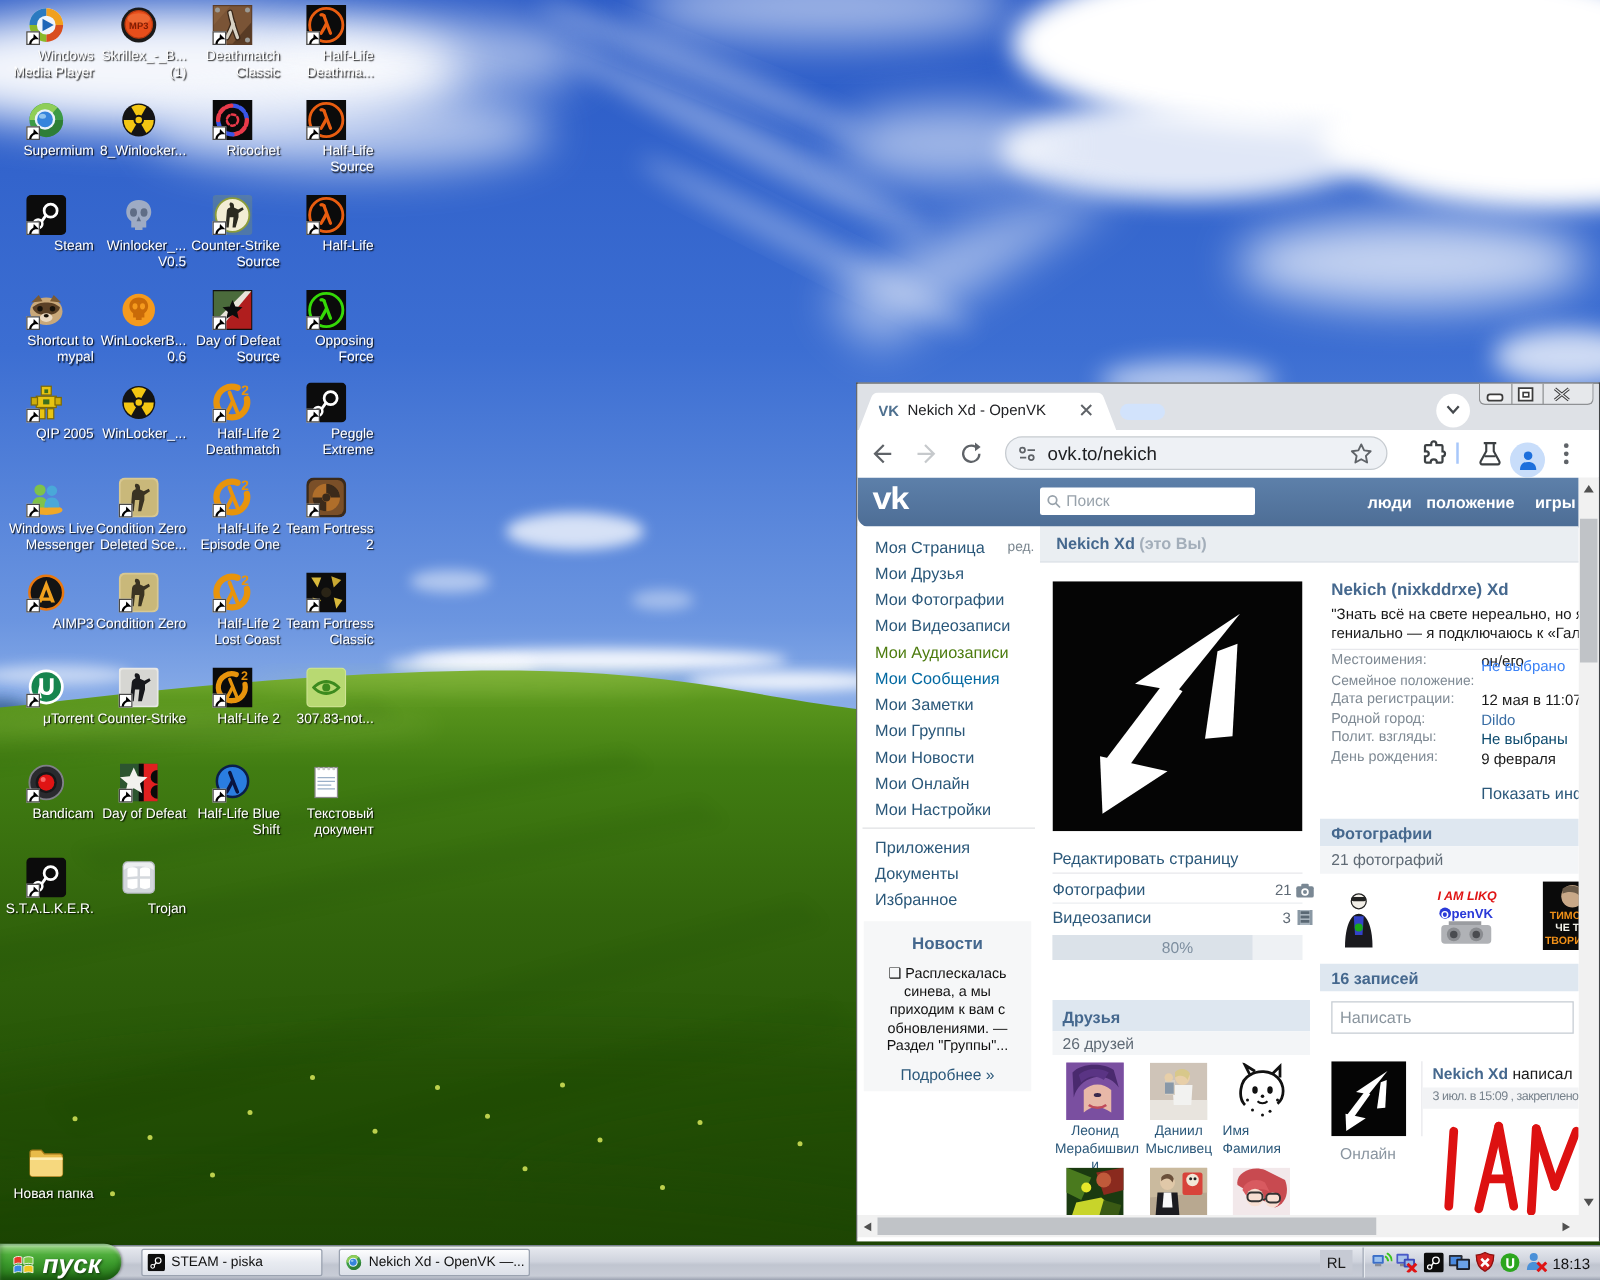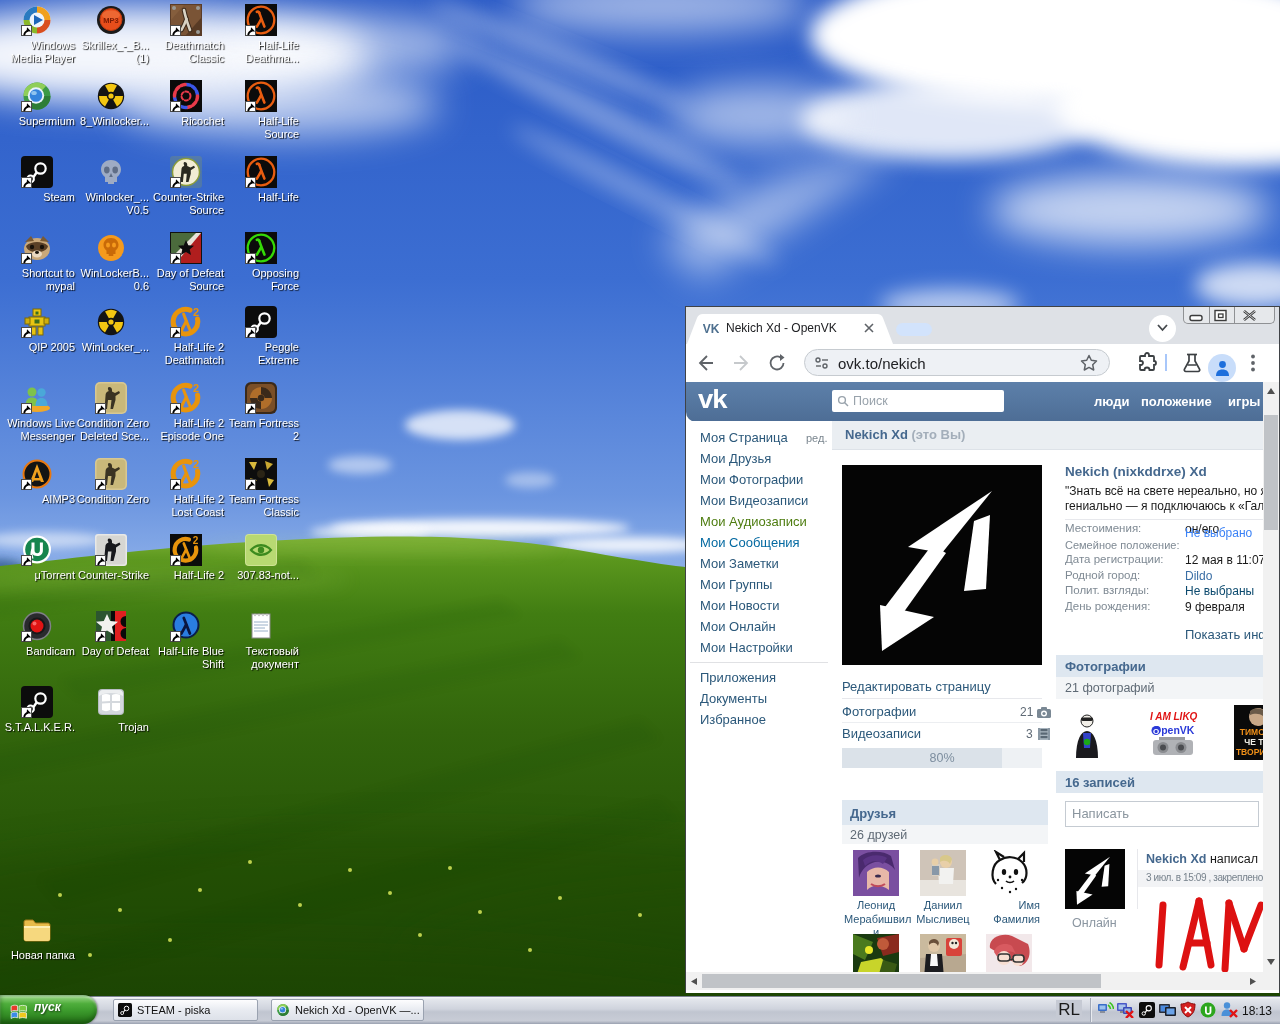--- a/index.html
+++ b/index.html
@@ -845,20 +845,25 @@
 <div class="ab" style="left:14px;top:153px;font-size:13px;color:#0369a1">Мои Сообщения</div>
 <div class="ab" style="left:14px;top:174px;font-size:13px;color:#2b587a">Мои Заметки</div>
 <div class="ab" style="left:14px;top:195px;font-size:13px;color:#2b587a">Мои Группы</div>
 <div class="ab" style="left:14px;top:216px;font-size:13px;color:#2b587a">Мои Новости</div>
 <div class="ab" style="left:14px;top:237px;font-size:13px;color:#2b587a">Мои Онлайн</div>
 <div class="ab" style="left:14px;top:258px;font-size:13px;color:#2b587a">Мои Настройки</div>
 <div class="ab" style="left:4px;top:280px;width:138px;height:1px;background:#e0e1e4"></div>
 <div class="ab" style="left:14px;top:288px;font-size:13px;color:#2b587a">Приложения</div>
 <div class="ab" style="left:14px;top:309px;font-size:13px;color:#2b587a">Документы</div>
 <div class="ab" style="left:14px;top:330px;font-size:13px;color:#2b587a">Избранное</div>
+<div class="ab" style="left:5px;top:355px;width:134px;height:136px;background:#f6f7f8;text-align:center">
+<div style="margin-top:10px;font-size:13.5px;font-weight:bold;color:#45688e">Новости</div>
+<div style="margin-top:10px;font-size:11.5px;line-height:14.5px;color:#111">❑ Расплескалась<br>синева, а мы<br>приходим к вам с<br>обновлениями. —<br>Раздел "Группы"...</div>
+<div style="margin-top:8px;font-size:12.5px;color:#2b587a">Подробнее »</div>
+</div>
 <div class="ab" style="left:146px;top:39px;width:431px;height:29px;background:#eaeef2;border-bottom:1px solid #dde2e8;box-sizing:border-box"></div>
 <div class="ab" style="left:159px;top:45px;font-size:13px"><span style="font-weight:bold;color:#45688e">Nekich Xd</span> <span style="color:#a3aeba;font-weight:bold">(это Вы)</span></div>
 
 <svg class="ab" style="left:156px;top:83px" width="200" height="200" viewBox="0 0 100 100">
         <use href="#s-nlogo"></use>
       </svg>
 <div class="ab" style="left:156px;top:297px;font-size:13px;color:#2b587a">Редактировать страницу</div>
 <div class="ab" style="left:156px;top:316px;width:200px;height:1px;background:#e7e8ec"></div>
 <div class="ab" style="left:156px;top:322px;font-size:13px;color:#2b587a">Фотографии</div>
 <div class="ab" style="left:334px;top:323px;font-size:12px;color:#5f6a75">21</div>
@@ -910,21 +915,21 @@
             <circle cx="12" cy="30" r="1.2"></circle>
             <circle cx="36" cy="30" r="1.2"></circle>
             <circle cx="16" cy="38" r="1.2"></circle>
             <circle cx="30" cy="39" r="1.2"></circle>
             <circle cx="24" cy="42" r="1.2"></circle>
           </g>
           <path d="M20,31 C22,33 26,33 28,31" stroke="#111" stroke-width="1.6" fill="none"></path>
         </svg></div>
 <div class="ab" style="left:158px;top:517px;width:64px;text-align:center;font-size:11px;line-height:13.5px;color:#2b587a">Леонид<br>Мерабишвил<br>и</div>
 <div class="ab" style="left:226px;top:517px;width:62px;text-align:center;font-size:11px;line-height:13.5px;color:#2b587a">Даниил<br>Мысливец</div>
-<div class="ab" style="left:292px;top:517px;width:62px;text-align:right;font-size:11px;line-height:13.5px;color:#2b587a">Имя<br>Фамилия</div>
+<div class="ab" style="left:292px;top:517px;width:62px;text-align:left;font-size:11px;line-height:13.5px;color:#2b587a">Имя<br>Фамилия</div>
 <div class="ab" style="left:167px;top:552px;width:46px;height:38px;overflow:hidden"><svg width="46" height="46">
           <rect width="46" height="46" fill="#1a3a10"></rect>
           <path d="M0,0 L20,8 L12,26 L0,20 Z" fill="#4a7a1e"></path>
           <path d="M24,4 L46,0 L46,18 L30,22 Z" fill="#8a2a1e"></path>
           <circle cx="30" cy="10" r="6" fill="#c05a3a"></circle>
           <path d="M8,28 L28,24 L40,34 L20,44 L4,40 Z" fill="#c8d42a"></path>
           <path d="M30,26 L44,30 L40,44 L26,40 Z" fill="#3a5a14"></path>
           <circle cx="16" cy="16" r="4" fill="#e8e82a"></circle>
         </svg></div>
 <div class="ab" style="left:234px;top:552px;width:46px;height:38px;overflow:hidden"><svg width="46" height="46">
@@ -1046,32 +1051,32 @@
 <div class="ab" style="left:0;top:996px;width:1280px;height:28px;background:linear-gradient(180deg,#f6f7f9 0%,#e3e6ec 8%,#cfd3dd 45%,#c0c5d0 55%,#c8ccd6 88%,#9aa1b0 100%);border-top:1px solid #7b8292;box-sizing:border-box"></div>
 <div class="ab" style="left:0;top:995px;width:97px;height:29px;background:linear-gradient(180deg,#2f7c24 0%,#8ed07a 8%,#4fae3c 30%,#3b9a2c 55%,#2e8220 80%,#256f16 100%);border-radius:0 14px 14px 0;box-shadow:inset 0 -3px 5px rgba(12,60,8,.55), inset 0 2px 2px rgba(255,255,255,.45), 1px 0 2px rgba(0,0,0,.35)"></div>
 <svg class="ab" style="left:9px;top:1001px" width="18" height="18" viewBox="0 0 17 17">
     <g stroke="#f4f8f2" stroke-width="0.7">
       <path d="M2,5 C4,3.8 5.5,3.6 8,4.4 L8,9.4 C5.5,8.6 4,8.8 2,10 Z" fill="#e83a2a"></path>
       <path d="M9.5,4.8 C12,4 13.5,3.8 16.5,4.8 L16.5,9.8 C13.5,8.8 12,9 9.5,9.8 Z" fill="#7ac943"></path>
       <path d="M2,11.5 C4,10.3 5.5,10.1 8,10.9 L8,15.9 C5.5,15.1 4,15.3 2,16.5 Z" fill="#3a8ae8"></path>
       <path d="M9.5,11.3 C12,10.5 13.5,10.3 16.5,11.3 L16.5,16.3 C13.5,15.3 12,15.5 9.5,16.3 Z" fill="#f0c81e"></path>
     </g>
   </svg>
-<div class="ab" style="left:34px;top:1000px;font-size:12px;font-weight:bold;font-style:italic;color:#fff;text-shadow:1px 1px 2px rgba(0,0,0,.55)">пуск</div>
+<div class="ab" style="left:34px;top:1000px;font-size:21px;font-weight:bold;font-style:italic;color:#fff;text-shadow:1px 1px 2px rgba(0,0,0,.55)">пуск</div>
 <div class="ab" style="left:113px;top:999px;width:145px;height:22px;background:linear-gradient(180deg,#fdfdfe,#e8ebf1 50%,#dde1e9);border:1px solid #9aa2b0;border-radius:2px;box-sizing:border-box"></div>
 <svg class="ab" style="left:118px;top:1003px" width="14" height="14" viewBox="0 0 32 32">
     <use href="#s-steam"></use>
   </svg>
 <div class="ab" style="left:137px;top:1004px;font-size:11px;color:#111">STEAM - piska</div>
 <div class="ab" style="left:271px;top:999px;width:153px;height:22px;background:linear-gradient(180deg,#fdfdfe,#e8ebf1 50%,#dde1e9);border:1px solid #9aa2b0;border-radius:2px;box-sizing:border-box"></div>
 <svg class="ab" style="left:276px;top:1003px" width="14" height="14" viewBox="0 0 32 32">
     <use href="#s-sup"></use>
   </svg>
 <div class="ab" style="left:295px;top:1004px;font-size:11px;color:#111">Nekich Xd - OpenVK —...</div>
-<div class="ab" style="left:1056px;top:1000px;width:26px;height:20px;background:#c6cad4;text-align:center;font-size:17px;color:#1a1a1a;line-height:20px">RL</div>
+<div class="ab" style="left:1056px;top:1000px;width:26px;height:20px;background:#c6cad4;text-align:center;font-size:12px;color:#1a1a1a;line-height:20px">RL</div>
 <div class="ab" style="left:1090px;top:998px;width:1px;height:24px;background:#a3aab8;box-shadow:1px 0 0 #e8ebf0"></div>
 <svg class="ab" style="left:1097px;top:1002px" width="17" height="16">
     <rect x="1" y="2" width="9" height="7" rx="1" fill="#3a6ec8"></rect>
     <rect x="2.5" y="3.5" width="6" height="4" fill="#9cc2ee"></rect>
     <rect x="3" y="9" width="5" height="2" fill="#8a8f9a"></rect>
     <path d="M11,3 A5,5 0 0 1 13.5,7" stroke="#3ac41e" stroke-width="1.6" fill="none"></path>
     <path d="M12.5,0.5 A8,8 0 0 1 16.5,7" stroke="#3ac41e" stroke-width="1.6" fill="none"></path>
   </svg>
 <svg class="ab" style="left:1117px;top:1002px" width="18" height="16">
     <rect x="0" y="1" width="10" height="8" rx="1" fill="#4a5ac8"></rect>

